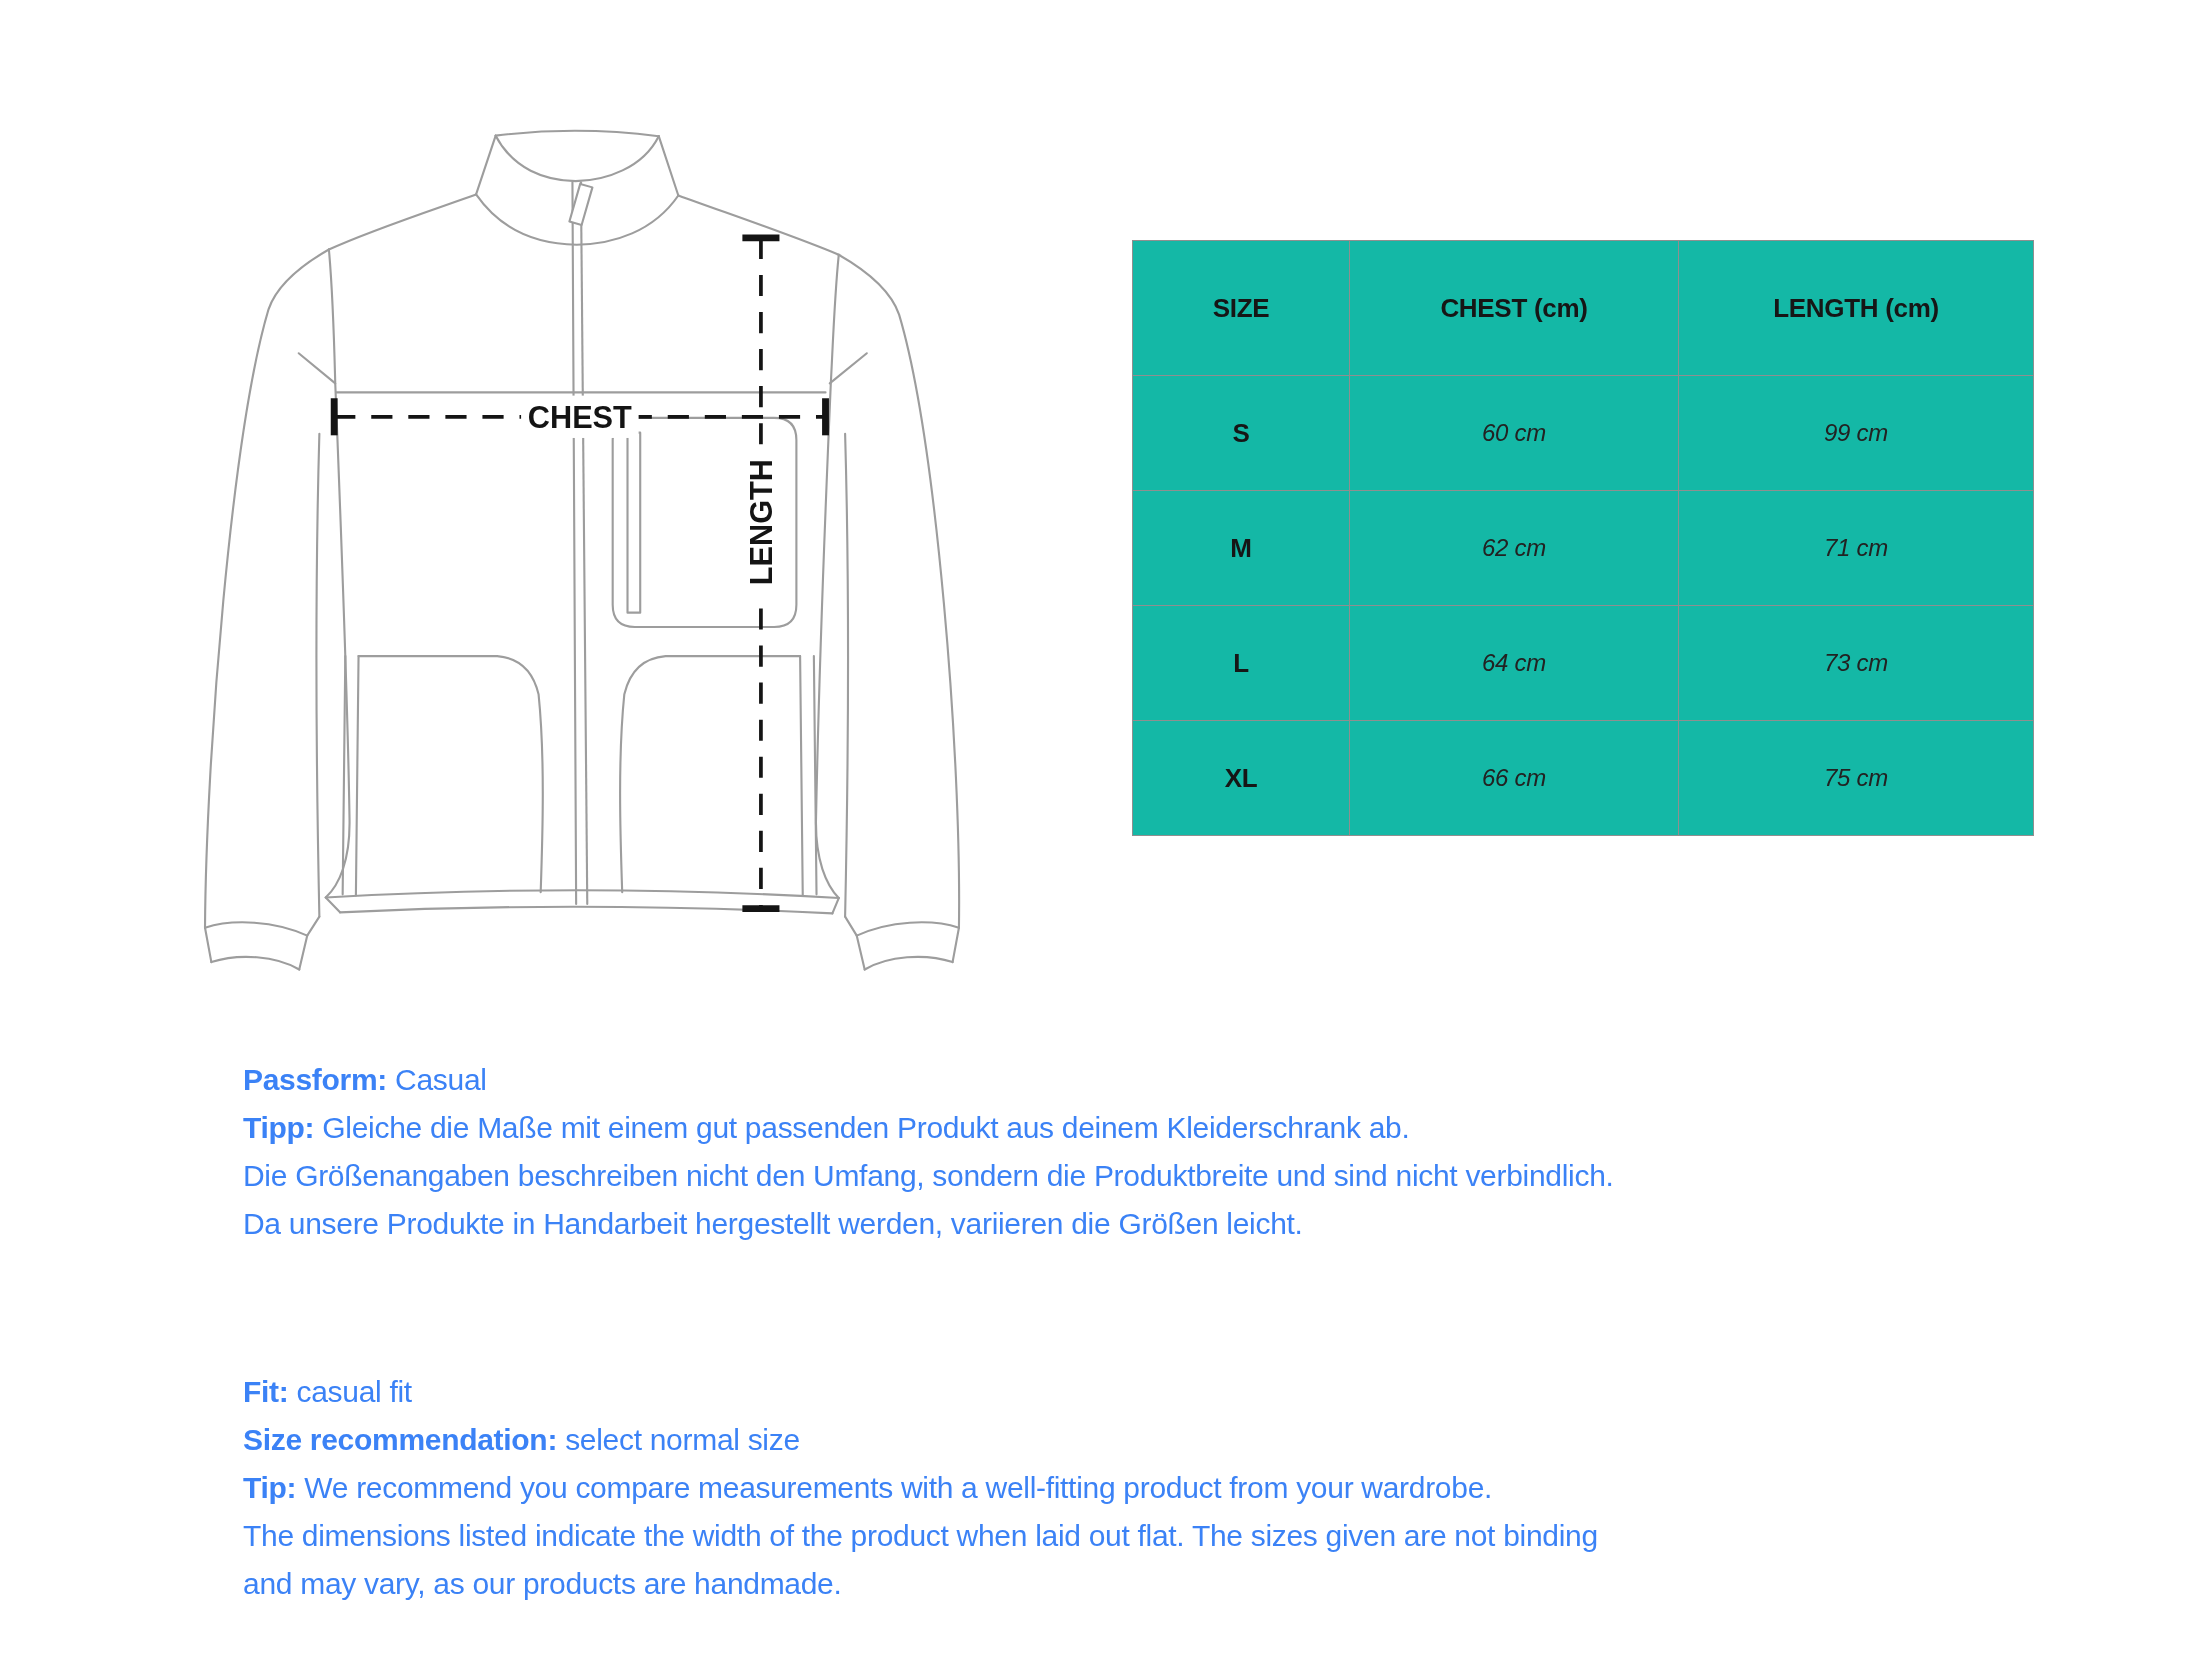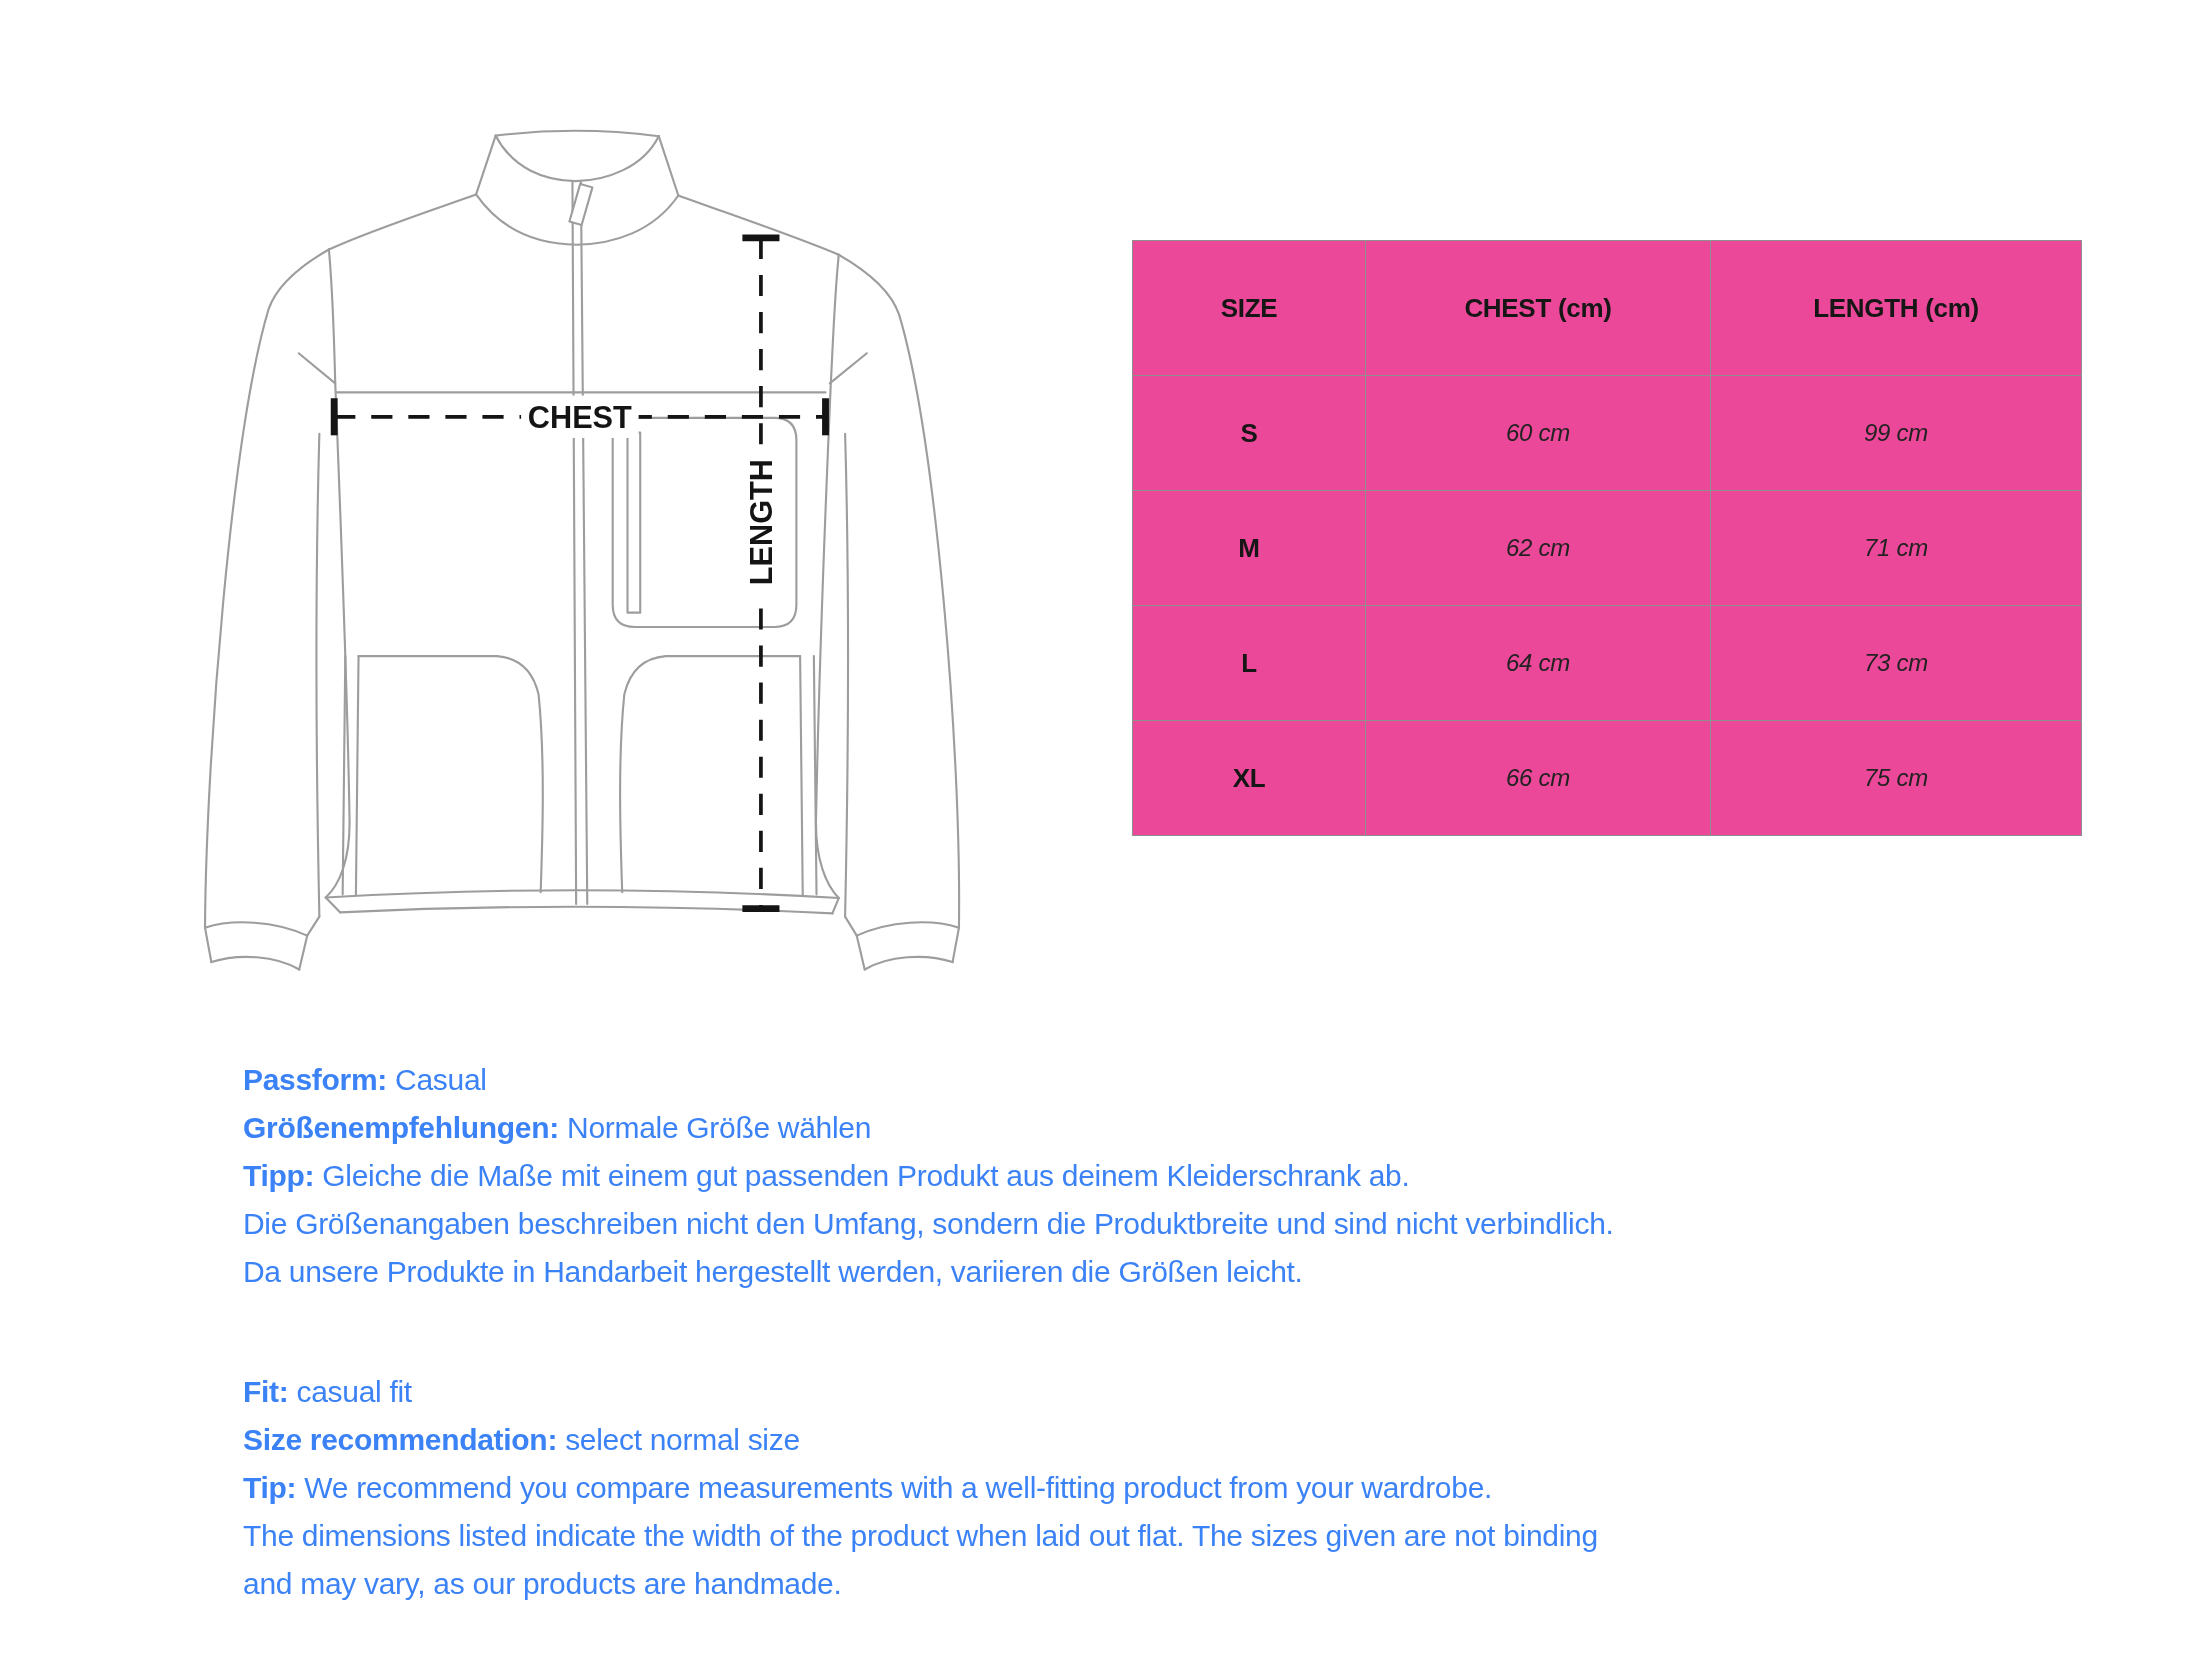--- a/index.html
+++ b/index.html
@@ -28,22 +28,22 @@
     left: 1132px;
     top: 240px;
     border-collapse: collapse;
     table-layout: fixed;
     letter-spacing: -0.3px;
   }
   .size-table td, .size-table th {
     border: 1.1px solid #8f8f8f;
     text-align: center;
     vertical-align: middle;
-    background: #ec4899;
-    padding: 8px;
+    background: #14b8a6;
+    padding: 0;
     margin-left: 20px;
   }
   .size-table .col-size   { width: 216px; }
   .size-table .col-chest  { width: 328px; }
   .size-table .col-length { width: 354px; }
   .size-table .hdr-row    { height: 135px; }
   .size-table .data-row   { height: 115px; }
   .size-table th { font-size: 26px; font-weight: bold; color: #161616; }
   .size-table .cell-size  { font-size: 26px; font-weight: bold; color: #161616; }
   .size-table .cell-val   { font-size: 24px; font-weight: normal; color: #222222; font-style: italic; }
@@ -188,24 +188,20 @@
     </tr>
   </tbody>
     </table>
 
   <div class="info-block info-de">
     <div>
       <span class="lbl">Passform:</span>
       <span>Casual</span>
     </div>
     <div>
-      <span class="lbl">Größenempfehlungen:</span>
-      <span>Normale Größe wählen</span>
-    </div>
-    <div>
       <span class="lbl">Tipp:</span>
       <span>Gleiche die Maße mit einem gut passenden Produkt aus deinem Kleiderschrank ab.</span>
     </div>
     <div>
       <span>Die Größenangaben beschreiben nicht den Umfang, sondern die Produktbreite und sind nicht verbindlich.</span>
     </div>
     <div>
       <span>Da unsere Produkte in Handarbeit hergestellt werden, variieren die Größen leicht.</span>
     </div>
   </div>

